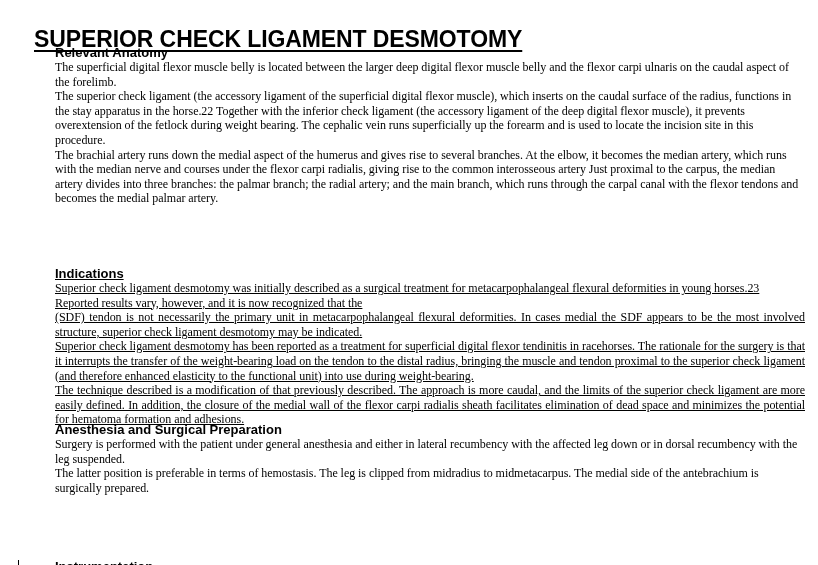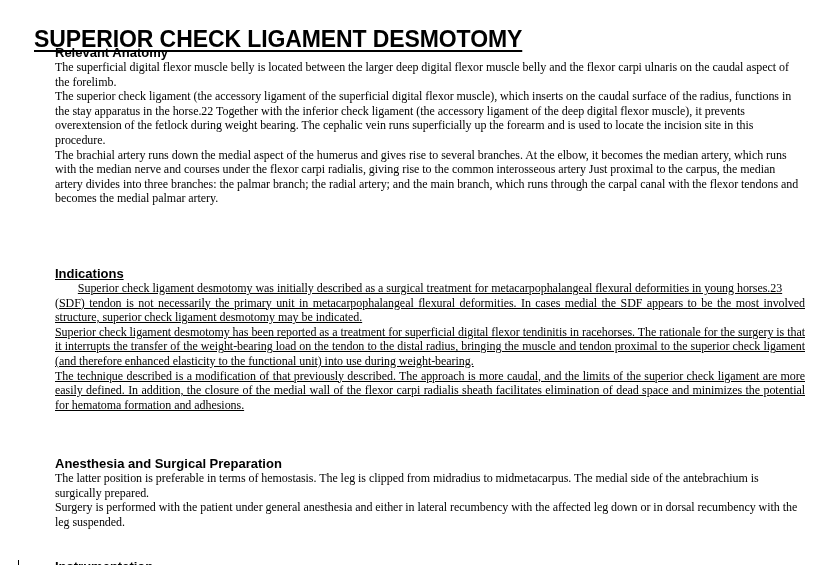--- a/index.html
+++ b/index.html
@@ -48,24 +48,24 @@
       line-height: 15px;
     }
     .section p {
       font-family: "Liberation Serif", serif;
       font-size: 12px;
       line-height: 14.6px;
       margin: 0;
       letter-spacing: -0.05px;
     }
     .justify p { text-align: justify; }
-    .justify p.last { text-align: center; }
+    .justify p.last { text-align: left; }
     #sec-anatomy { top: 45px; }
     #sec-indications { top: 266px; text-decoration: underline; }
-    #sec-anesthesia { top: 456px; }
+    #sec-anesthesia { top: 422px; }
     #sec-instrumentation { top: 559px; }
     .list-item {
       font-family: "Liberation Serif", serif;
       font-size: 12px;
       line-height: 14.6px;
       display: flex;
       margin-left: 29px;
     }
     .list-num {
       font-weight: bold;
@@ -89,29 +89,30 @@
   <div class="section" id="sec-anatomy">
     <h2>Relevant Anatomy</h2>
     <p>The superficial digital flexor muscle belly is located between the larger deep digital flexor muscle belly and the flexor carpi ulnaris on the caudal aspect of the forelimb.</p>
     <p>The superior check ligament (the accessory ligament of the superficial digital flexor muscle), which inserts on the caudal surface of the radius, functions in the stay apparatus in the horse.22 Together with the inferior check ligament (the accessory ligament of the deep digital flexor muscle), it prevents overextension of the fetlock during weight bearing. The cephalic vein runs superficially up the forearm and is used to locate the incision site in this procedure.</p>
     <p>The brachial artery runs down the medial aspect of the humerus and gives rise to several branches. At the elbow, it becomes the median artery, which runs with the median nerve and courses under the flexor carpi radialis, giving rise to the common interosseous artery Just proximal to the carpus, the median artery divides into three branches: the palmar branch; the radial artery; and the main branch, which runs through the carpal canal with the flexor tendons and becomes the medial palmar artery.</p>
   </div>
 
   <div class="section justify" id="sec-indications">
     <h2>Indications</h2>
     <p class="last">Superior check ligament desmotomy was initially described as a surgical treatment for metacarpophalangeal flexural deformities in young horses.23</p>
+    <p class="last">Reported results vary, however, and it is now recognized that the</p>
     <p>(SDF) tendon is not necessarily the primary unit in metacarpophalangeal flexural deformities. In cases medial the SDF appears to be the most involved structure, superior check ligament desmotomy may be indicated.</p>
     <p>Superior check ligament desmotomy has been reported as a treatment for superficial digital flexor tendinitis in racehorses. The rationale for the surgery is that it interrupts the transfer of the weight-bearing load on the tendon to the distal radius, bringing the muscle and tendon proximal to the superior check ligament (and therefore enhanced elasticity to the functional unit) into use during weight-bearing.</p>
     <p>The technique described is a modification of that previously described. The approach is more caudal, and the limits of the superior check ligament are more easily defined. In addition, the closure of the medial wall of the flexor carpi radialis sheath facilitates elimination of dead space and minimizes the potential for hematoma formation and adhesions.</p>
   </div>
 
   <div class="section" id="sec-anesthesia">
     <h2>Anesthesia and Surgical Preparation</h2>
+    <p>Surgery is performed with the patient under general anesthesia and either in lateral recumbency with the affected leg down or in dorsal recumbency with the leg suspended.</p>
     <p>The latter position is preferable in terms of hemostasis. The leg is clipped from midradius to midmetacarpus. The medial side of the antebrachium is surgically prepared.</p>
-    <p>Surgery is performed with the patient under general anesthesia and either in lateral recumbency with the affected leg down or in dorsal recumbency with the leg suspended.</p>
   </div>
 
   <div class="section" id="sec-instrumentation">
     <h2>Instrumentation</h2>
     <div class="list-item">
       <span class="list-num">1.</span>
       <span class="list-text">General addition pack</span>
     </div>
   </div>
 </div>

